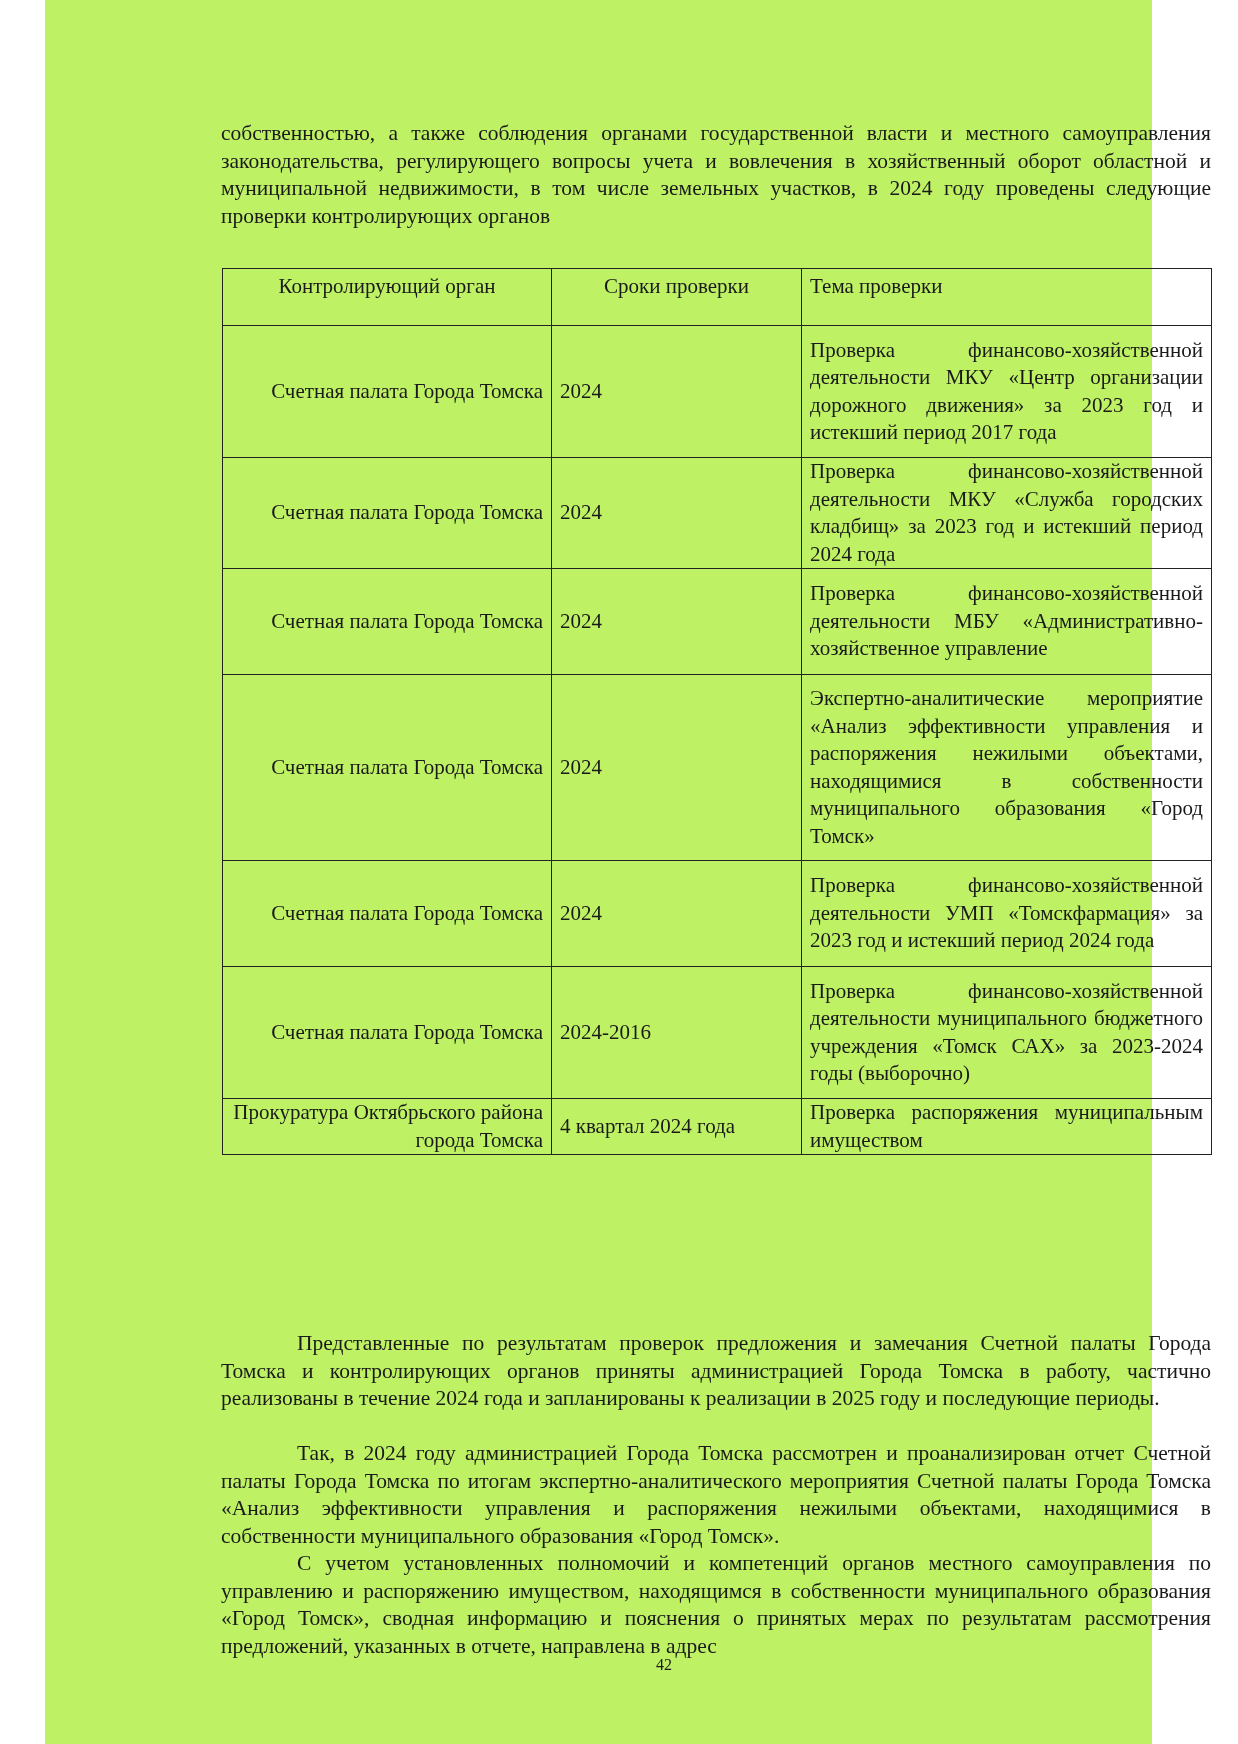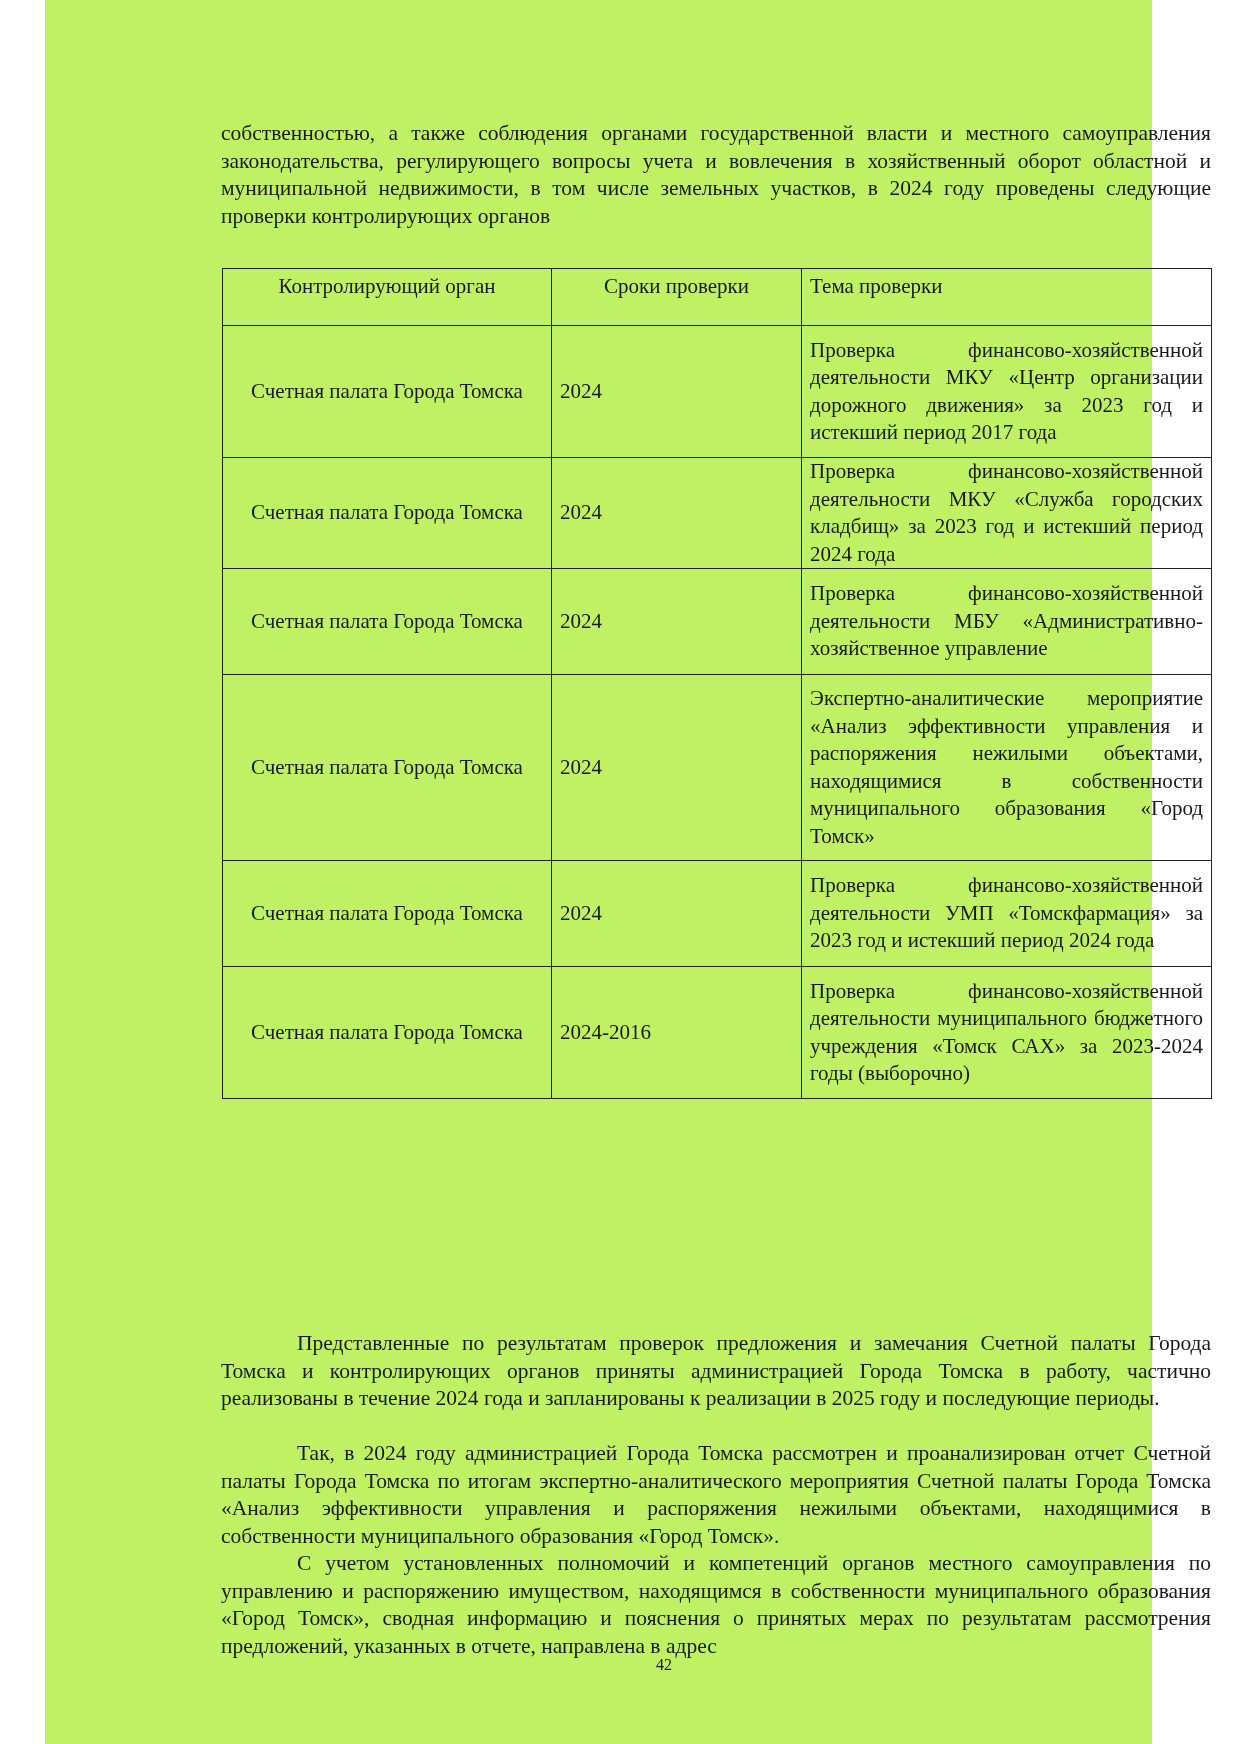--- a/index.html
+++ b/index.html
@@ -7,21 +7,21 @@
          font-family: "Liberation Serif", "DejaVu Serif", serif; color: #1a1a1a; }
   .page { position: absolute; left: 0; top: 0; width: 1107px; height: 1744px; background: #bef264; margin-left: 45px; }
   .para { position: absolute; left: 176px; width: 990px; font-size: 21.5px; line-height: 27.5px;
           text-align: justify; margin: 0; }
   .para.indent { text-indent: 76px; }
   .p1 { top: 120px; }
   table.checks { position: absolute; left: 177px; top: 268px; width: 990px; border-collapse: collapse;
                  font-size: 21px; line-height: 27.5px; }
   table.checks td, table.checks th { border: 1.5px solid #222; padding: 0 8px; vertical-align: middle; }
   table.checks th { font-weight: normal; height: 52px; vertical-align: top; padding-top: 4px; text-align: center; }
-  .c1 { width: 317px; text-align: center; }
+  .c1 { width: 317px; text-align: right; }
   .c2 { width: 238px; text-align: left; }
   .c3 { width: 400px; text-align: justify; text-align-last: left; }
   .p2 { top: 1330px; }
   .p3 { top: 1440px; }
   .p4 { top: 1550px; }
   .page-num { position: absolute; left: 0; width: 1238px; top: 1656px; text-align: center; font-size: 16px; }
 </style>
 </head>
 <body>
 
@@ -60,20 +60,25 @@
       <tr style="height:106px">
         <td class="c1">Счетная палата Города Томска</td>
         <td class="c2">2024</td>
         <td class="c3">Проверка финансово-хозяйственной деятельности УМП «Томскфармация» за 2023 год и истекший период 2024 года</td>
       </tr>
       <tr style="height:132px">
         <td class="c1">Счетная палата Города Томска</td>
         <td class="c2">2024-2016</td>
         <td class="c3">Проверка финансово-хозяйственной деятельности муниципального бюджетного учреждения «Томск САХ» за 2023-2024 годы (выборочно)</td>
       </tr>
+      <tr style="height:56px">
+        <td class="c1">Прокуратура Октябрьского района города Томска</td>
+        <td class="c2">4 квартал 2024 года</td>
+        <td class="c3">Проверка распоряжения муниципальным имуществом</td>
+      </tr>
     </tbody>
   </table>
 
   <p class="para indent p2">Представленные по результатам проверок предложения и замечания Счетной палаты Города Томска и контролирующих органов приняты администрацией Города Томска в работу, частично реализованы в течение 2024 года и запланированы к реализации в 2025 году и последующие периоды.</p>
   <p class="para indent p3">Так, в 2024 году администрацией Города Томска рассмотрен и проанализирован отчет Счетной палаты Города Томска по итогам экспертно-аналитического мероприятия Счетной палаты Города Томска «Анализ эффективности управления и распоряжения нежилыми объектами, находящимися в собственности муниципального образования «Город Томск».</p>
   <p class="para indent p4">С учетом установленных полномочий и компетенций органов местного самоуправления по управлению и распоряжению имуществом, находящимся в собственности муниципального образования «Город Томск», сводная информацию и пояснения о принятых мерах по результатам рассмотрения предложений, указанных в отчете, направлена в адрес</p>
 
   <div class="page-num">42</div>
 </div>
 

